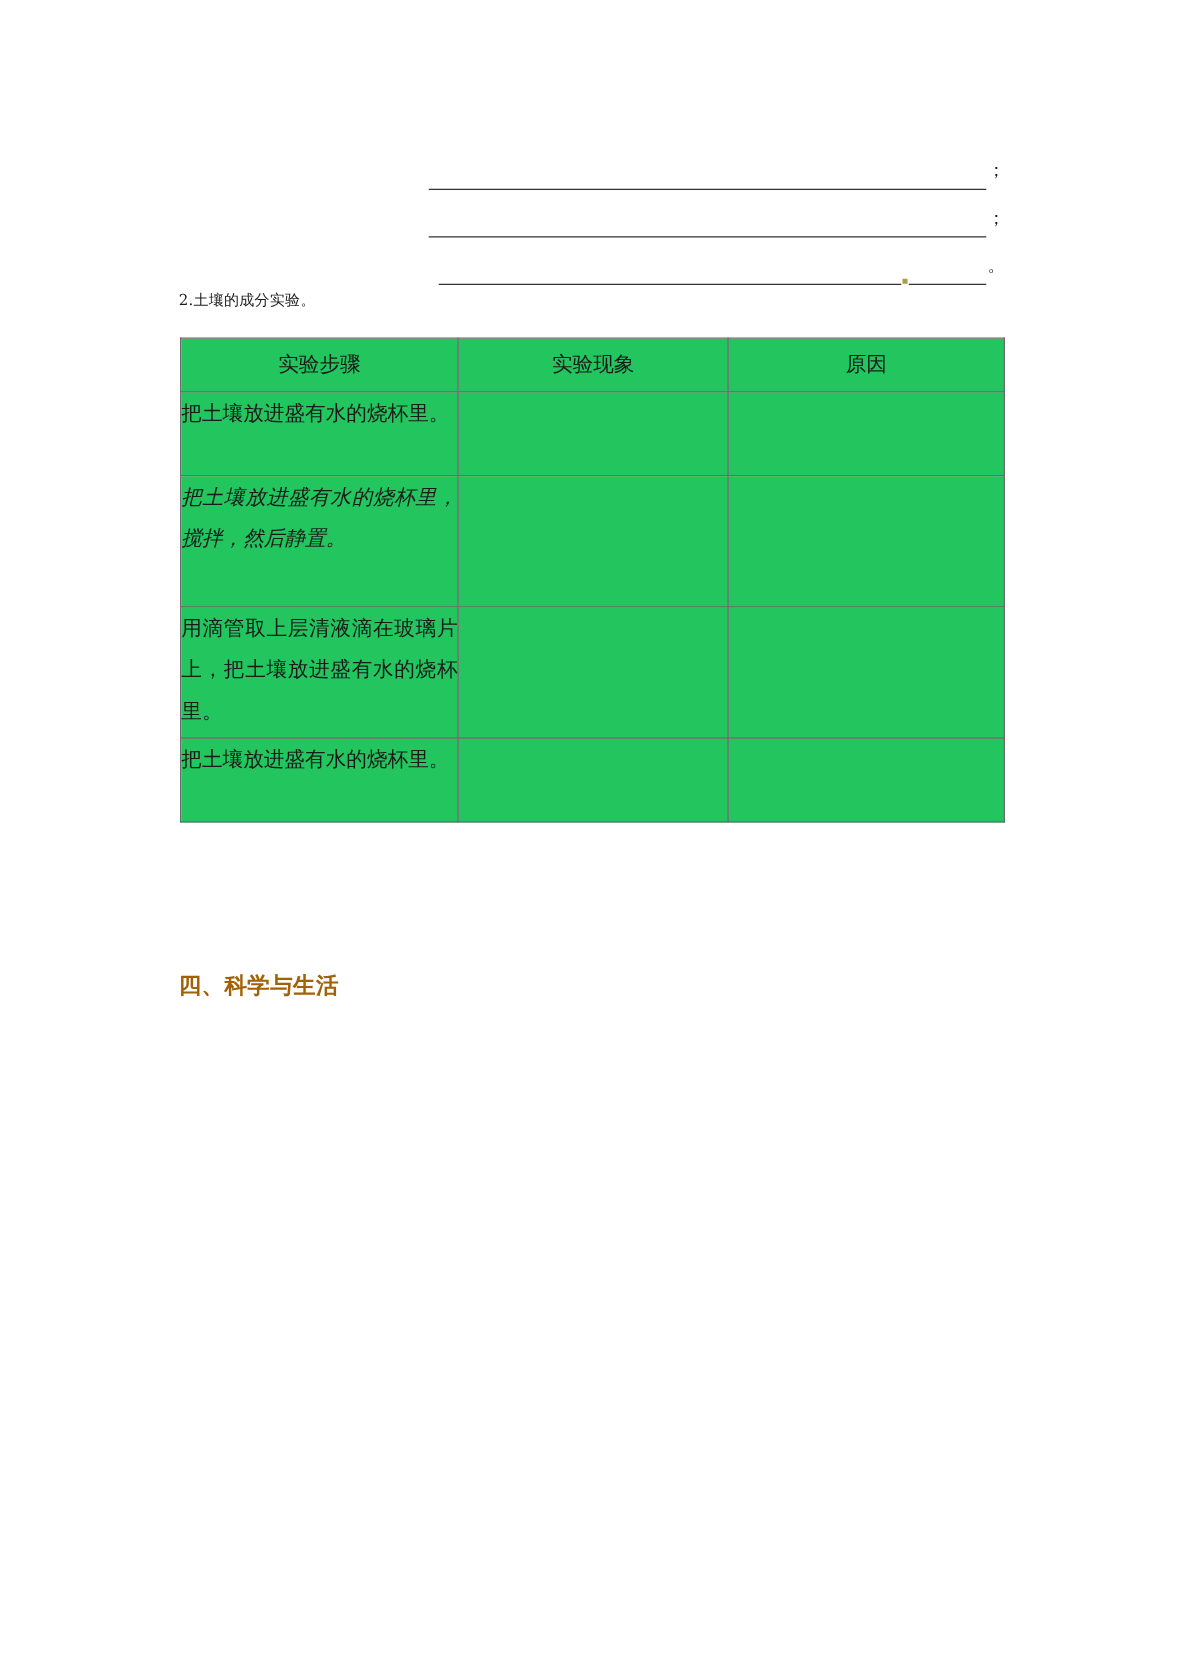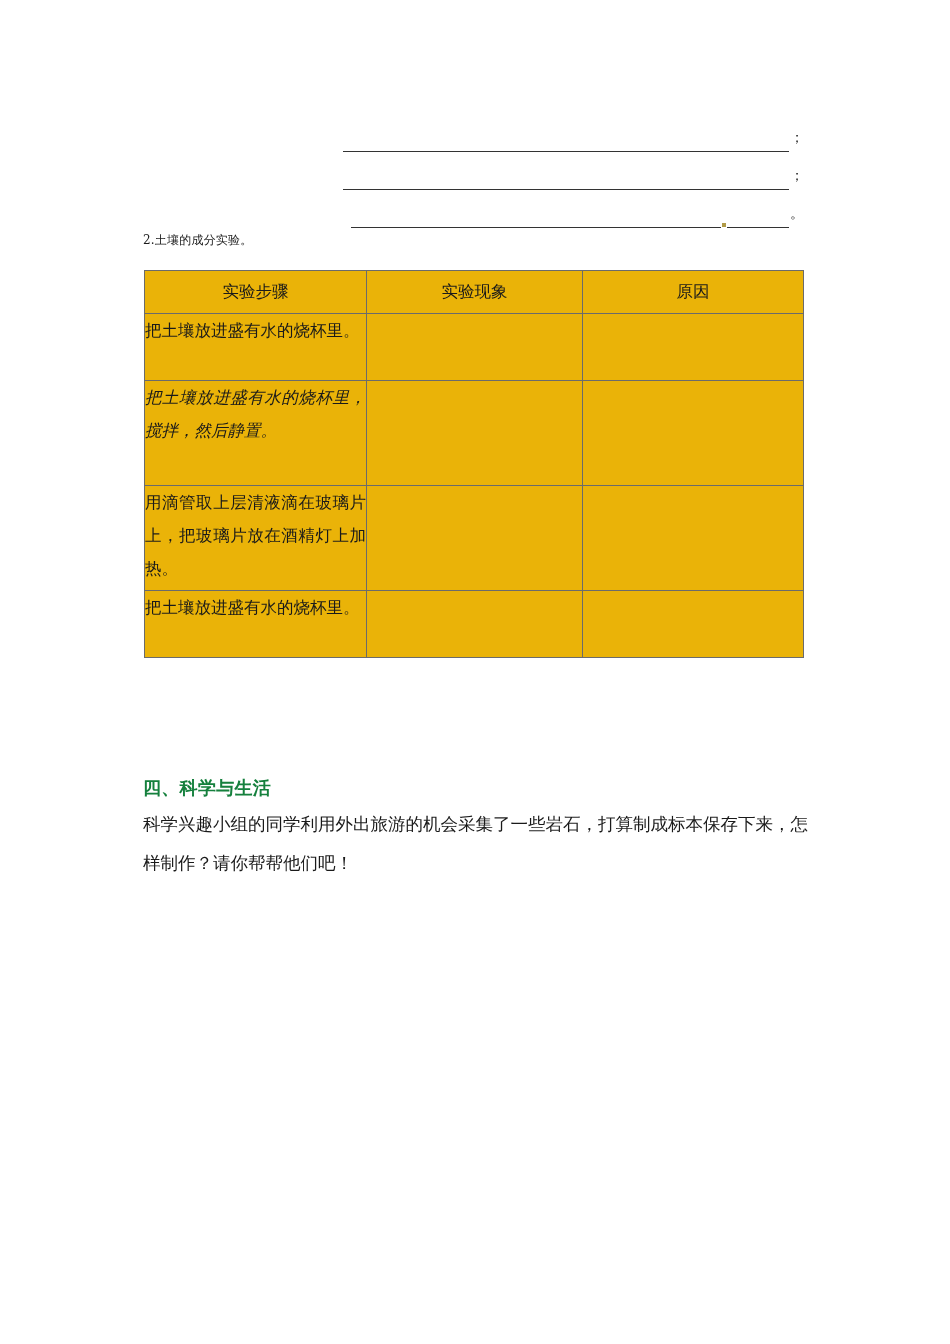--- a/index.html
+++ b/index.html
@@ -95,21 +95,21 @@
   .exp-table col.c1 { width: 222px; }
   .exp-table col.c2 { width: 216px; }
   .exp-table col.c3 { width: 221px; }
 
   .exp-table td,
   .exp-table th {
     border: 1px solid #6b6b6b;
     padding: 0;
     vertical-align: top;
     font-weight: normal;
-    background: #eab308;
+    background: #22c55e;
     margin-left: 28px;
   }
 
   .exp-table thead th {
     height: 42px;
     text-align: center;
     vertical-align: middle;
     font-size: 16.5px;
   }
 
@@ -136,21 +136,21 @@
 
   
   .section-heading {
     position: absolute;
     left: 143px;
     top: 776px;
     font-family: "DejaVu Sans", "Liberation Sans", sans-serif;
     font-size: 18px;
     font-weight: 600;
     letter-spacing: 0.3px;
-    color: #15803d;
+    color: #a16207;
     white-space: nowrap;
   }
 
   
   .body-paragraph {
     position: absolute;
     left: 143px;
     top: 805px;
     width: 665px;
     font-size: 17.5px;
@@ -208,31 +208,30 @@
         <td class="cell-blank"></td>
       </tr>
 
       <tr class="row-h2">
         <td class="cell-step">把土壤放进盛有水的烧杯里，搅拌，然后静置。</td>
         <td class="cell-blank"></td>
         <td class="cell-blank"></td>
       </tr>
 
       <tr class="row-h3">
-        <td class="cell-step">用滴管取上层清液滴在玻璃片上，把玻璃片放在酒精灯上加热。</td>
+        <td class="cell-step">用滴管取上层清液滴在玻璃片上，把土壤放进盛有水的烧杯里。</td>
         <td class="cell-blank"></td>
         <td class="cell-blank"></td>
       </tr>
 
       <tr class="row-h4">
         <td class="cell-step">把土壤放进盛有水的烧杯里。</td>
         <td class="cell-blank"></td>
         <td class="cell-blank"></td>
       </tr>
 
     </tbody>
   </table>
 
   <div class="section-heading">四、科学与生活</div>
 
-  <div class="body-paragraph">科学兴趣小组的同学利用外出旅游的机会采集了一些岩石，打算制成标本保存下来，怎样制作？请你帮帮他们吧！</div>
 
 </div>
 
 </body></html>

